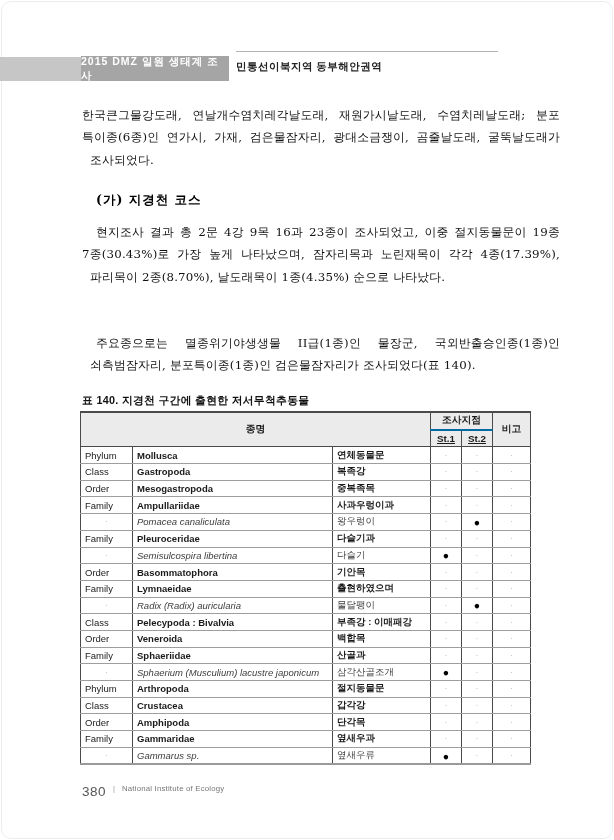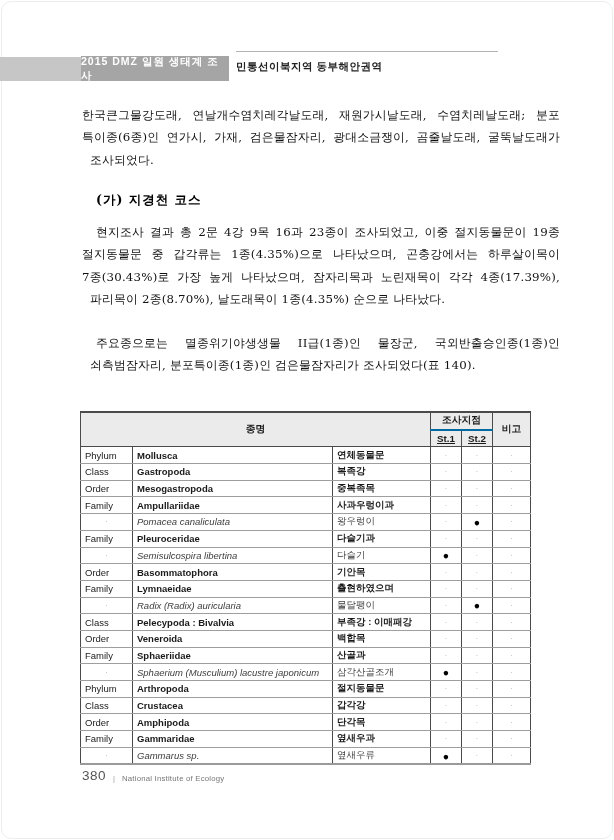--- a/index.html
+++ b/index.html
@@ -6,21 +6,21 @@
   .page{position:relative;width:614px;height:840px;background:#fff;overflow:hidden;
         font-family:"DejaVu Serif","Liberation Serif",serif;color:#1c1c1c;}
   .frame{position:absolute;inset:1px;border:1px solid #ededed;border-radius:10px;pointer-events:none;}
 
   
   .hdr-band{position:absolute;left:0;top:57px;width:81px;height:24px;background:#c6c6c6;}
   .hdr-box{position:absolute;left:81px;top:56px;width:148px;height:25px;background:#a5a5a5;
            color:#fff;font-family:"Liberation Sans",sans-serif;font-size:10.5px;font-weight:bold;
            letter-spacing:1px;display:flex;align-items:center;justify-content:center;}
   .hdr-right{position:absolute;left:236px;top:51px;width:262px;border-top:1px solid #b3b3b3;
-             padding-top:8px;font-family:Liberation Sans, sans-serif;font-size:10.5px;
+             padding-top:8px;font-family:Liberation Serif, serif;font-size:10.5px;
              font-weight:bold;color:#222;letter-spacing:0.5px;}
 
   
   .para{position:absolute;left:82px;width:478px;font-size:11.8px;line-height:22.4px;
         letter-spacing:0.2px;color:#111;}
   .para .pline{text-align:justify;text-align-last:justify;white-space:normal;}
   .para .pline:last-child{text-align-last:left;margin-left:8px;}
   .para.indent .pline:first-child{padding-left:14px;}
   .p1{top:104px;}
   .h1{position:absolute;left:96px;top:192px;font-size:12.5px;font-weight:bold;letter-spacing:1px;color:#000;}
@@ -47,21 +47,21 @@
   .c-note{width:30px;text-align:center;}
   tr.taxon .c-latin{font-weight:bold;}
   tr.taxon .c-kor{font-weight:bold;margin-left:32px;}
   tr.species .c-latin{font-style:italic;color:#3d3d3d;}
   tr.species .c-kor{color:#3d3d3d;}
   tr.species .c-rank{color:#b0b0b0;font-size:7px;text-align:center;}
   .c-st1,.c-st2,.c-note{color:#b0b0b0;font-size:7px;}
   td.filled{color:#000 !important;font-size:10.5px !important;}
 
   
-  .footer{position:absolute;left:82px;top:768px;display:flex;align-items:flex-end;
+  .footer{position:absolute;left:82px;top:784px;display:flex;align-items:flex-start;
           font-family:"Liberation Sans",sans-serif;color:#555;}
   .footer .pg{font-size:13.5px;letter-spacing:0.5px;}
   .footer .sep{font-size:7.5px;color:#999;margin:0 7px;}
   .footer .org{font-size:7.8px;color:#777;letter-spacing:0.2px;}
 </style>
 </head>
 <body>
 
 <div class="page">
   <div class="frame"></div>
@@ -71,29 +71,29 @@
   <div class="hdr-right">민통선이북지역 동부해안권역</div>
 
   <div class="para p1">
       <div class="pline">한국큰그물강도래, 연날개수염치레각날도래, 재원가시날도래, 수염치레날도래; 분포</div>
       <div class="pline">특이종(6종)인 연가시, 가재, 검은물잠자리, 광대소금쟁이, 곰줄날도래, 굴뚝날도래가</div>
       <div class="pline">조사되었다.</div>
     </div>
   <div class="h1">(가) 지경천 코스</div>
   <div class="para p2 indent">
       <div class="pline">현지조사 결과 총 2문 4강 9목 16과 23종이 조사되었고, 이중 절지동물문이 19종</div>
-      <div class="pline">절지동물문 중 갑각류는 1종(4.35%)으로 나타났으며, 곤충강에서는 하루살이목이</div>
       <div class="pline">7종(30.43%)로 가장 높게 나타났으며, 잠자리목과 노린재목이 각각 4종(17.39%),</div>
       <div class="pline">파리목이 2종(8.70%), 날도래목이 1종(4.35%) 순으로 나타났다.</div>
     </div>
   <div class="para p3 indent">
       <div class="pline">주요종으로는 멸종위기야생생물 II급(1종)인 물장군, 국외반출승인종(1종)인</div>
       <div class="pline">쇠측범잠자리, 분포특이종(1종)인 검은물잠자리가 조사되었다(표 140).</div>
     </div>
 
+  <div class="caption">표 140. 지경천 구간에 출현한 저서무척추동물</div>
   <table class="tbl">
     <colgroup>
       <col style="width:52px">
         <col style="width:200px">
         <col style="width:98px">
       <col style="width:31px">
         <col style="width:31px">
         <col style="width:38px">
     </colgroup>
     <thead>

